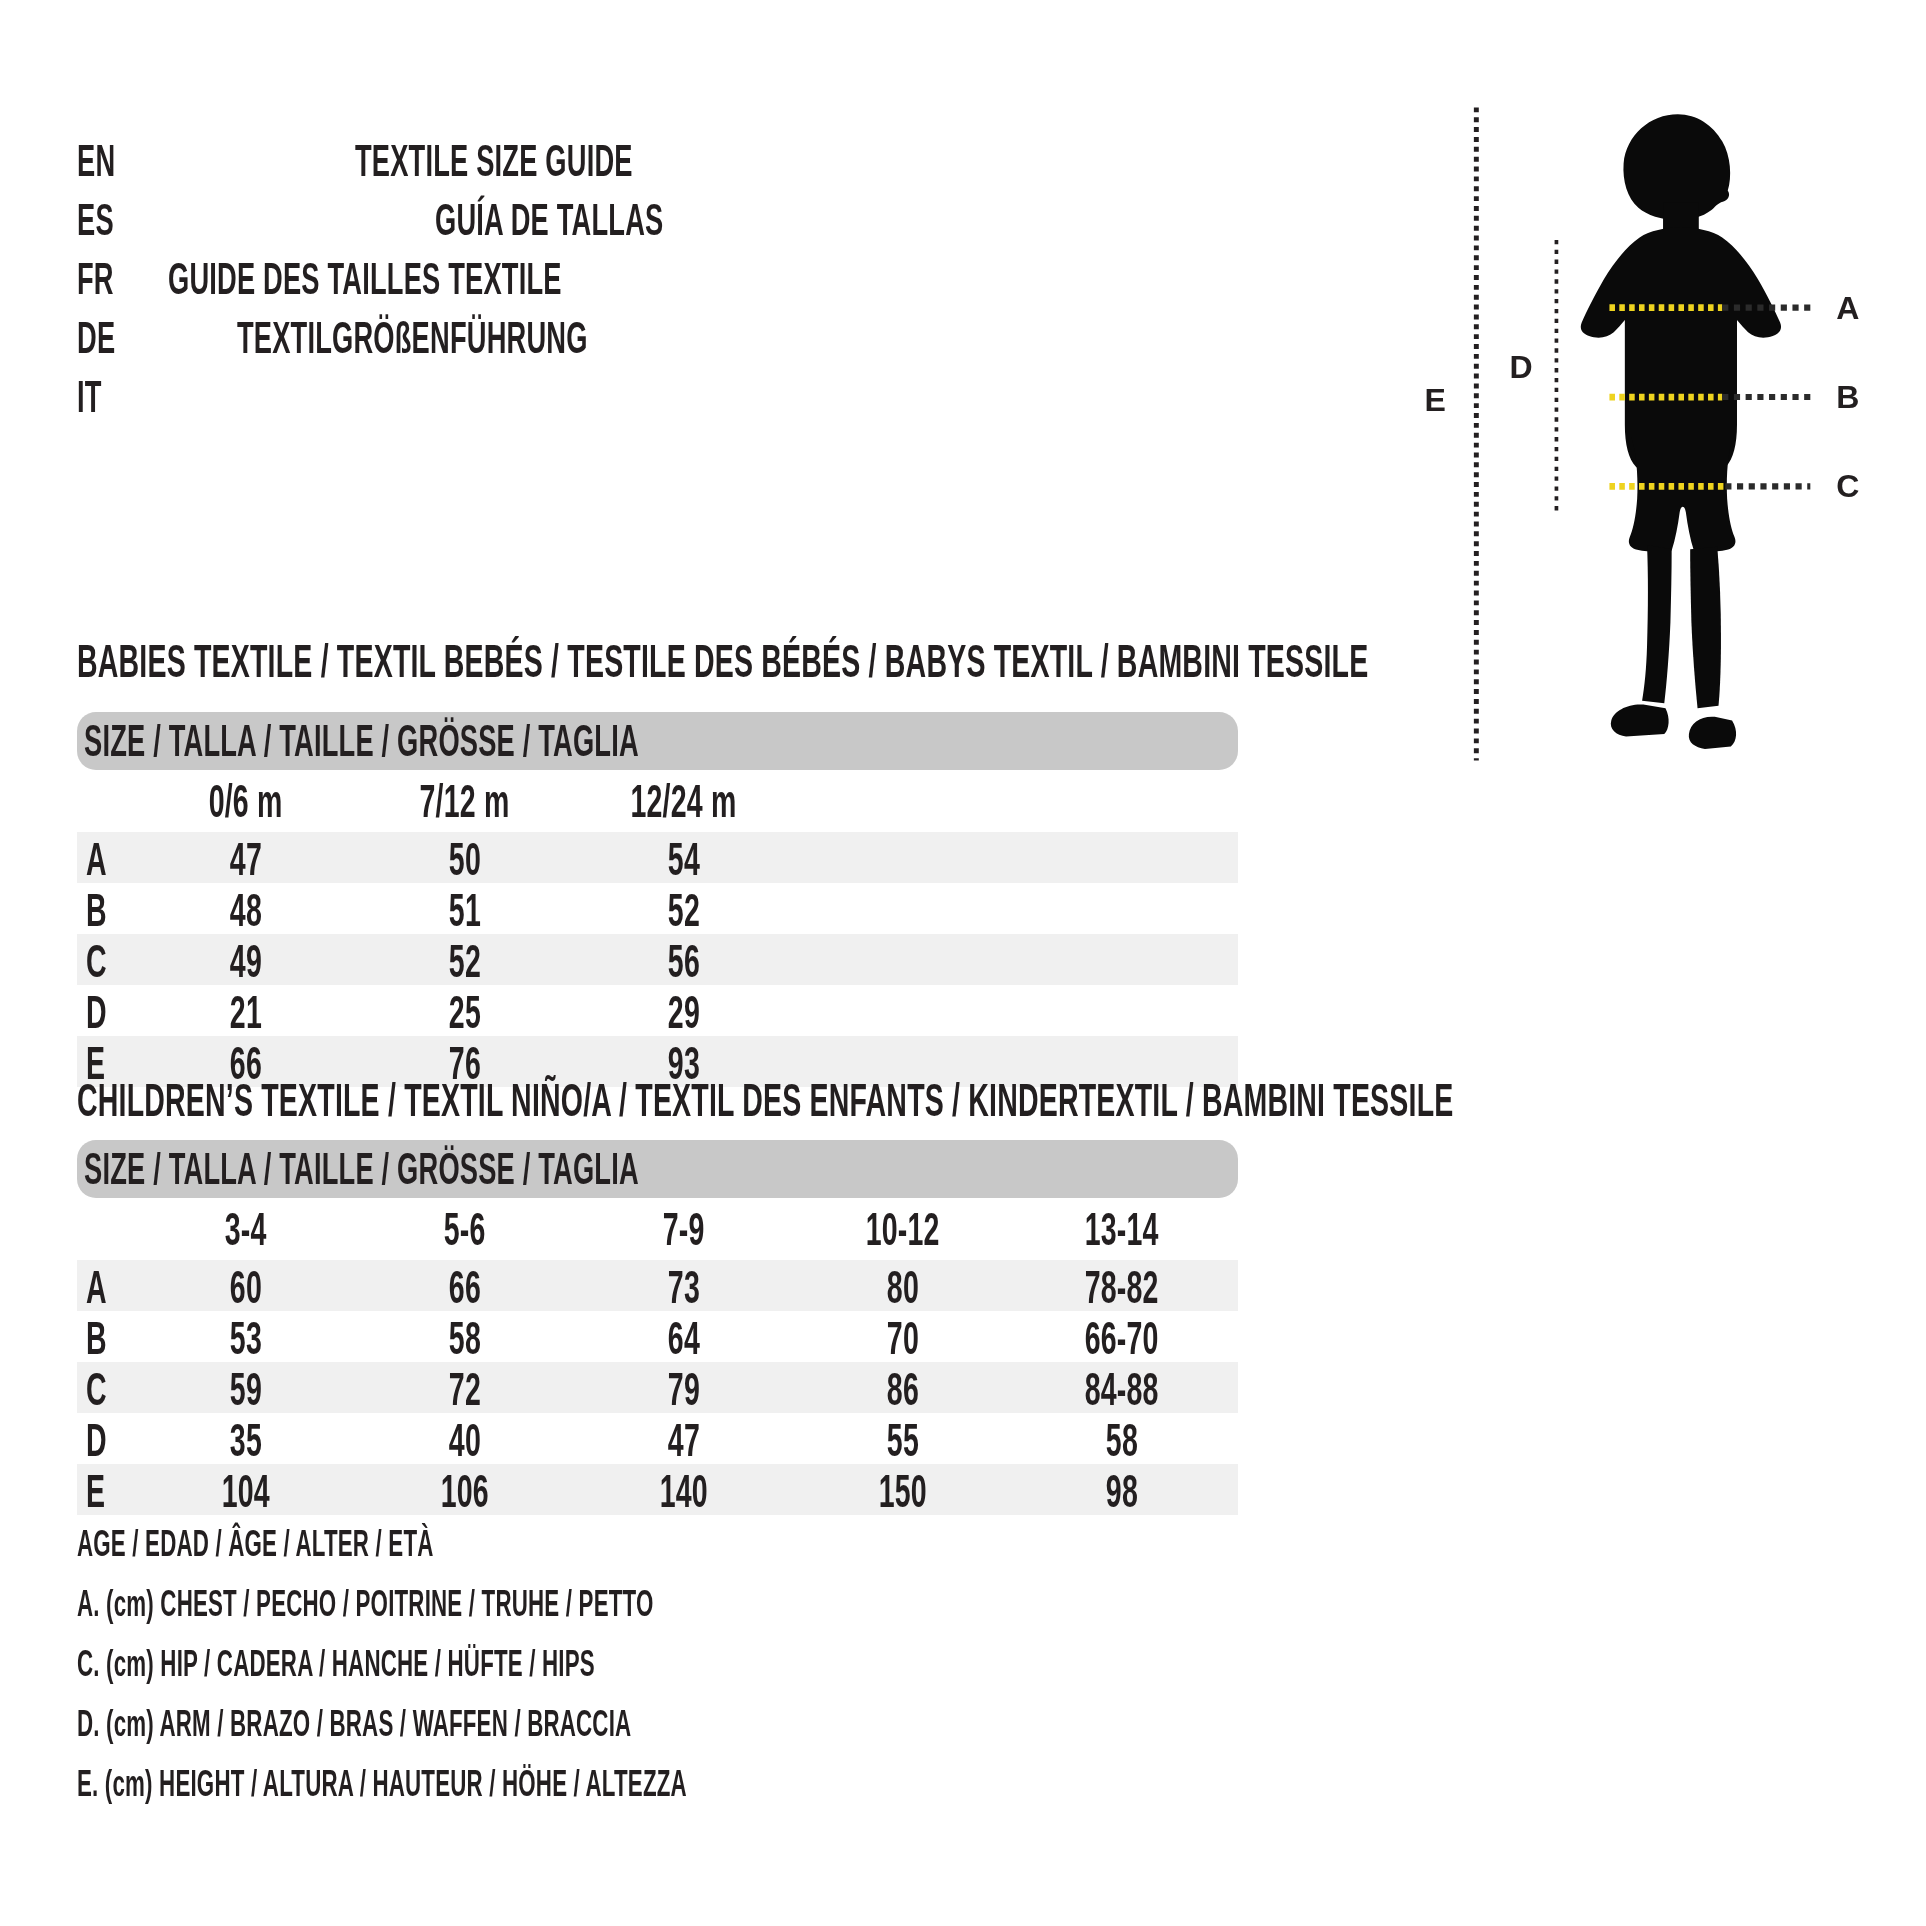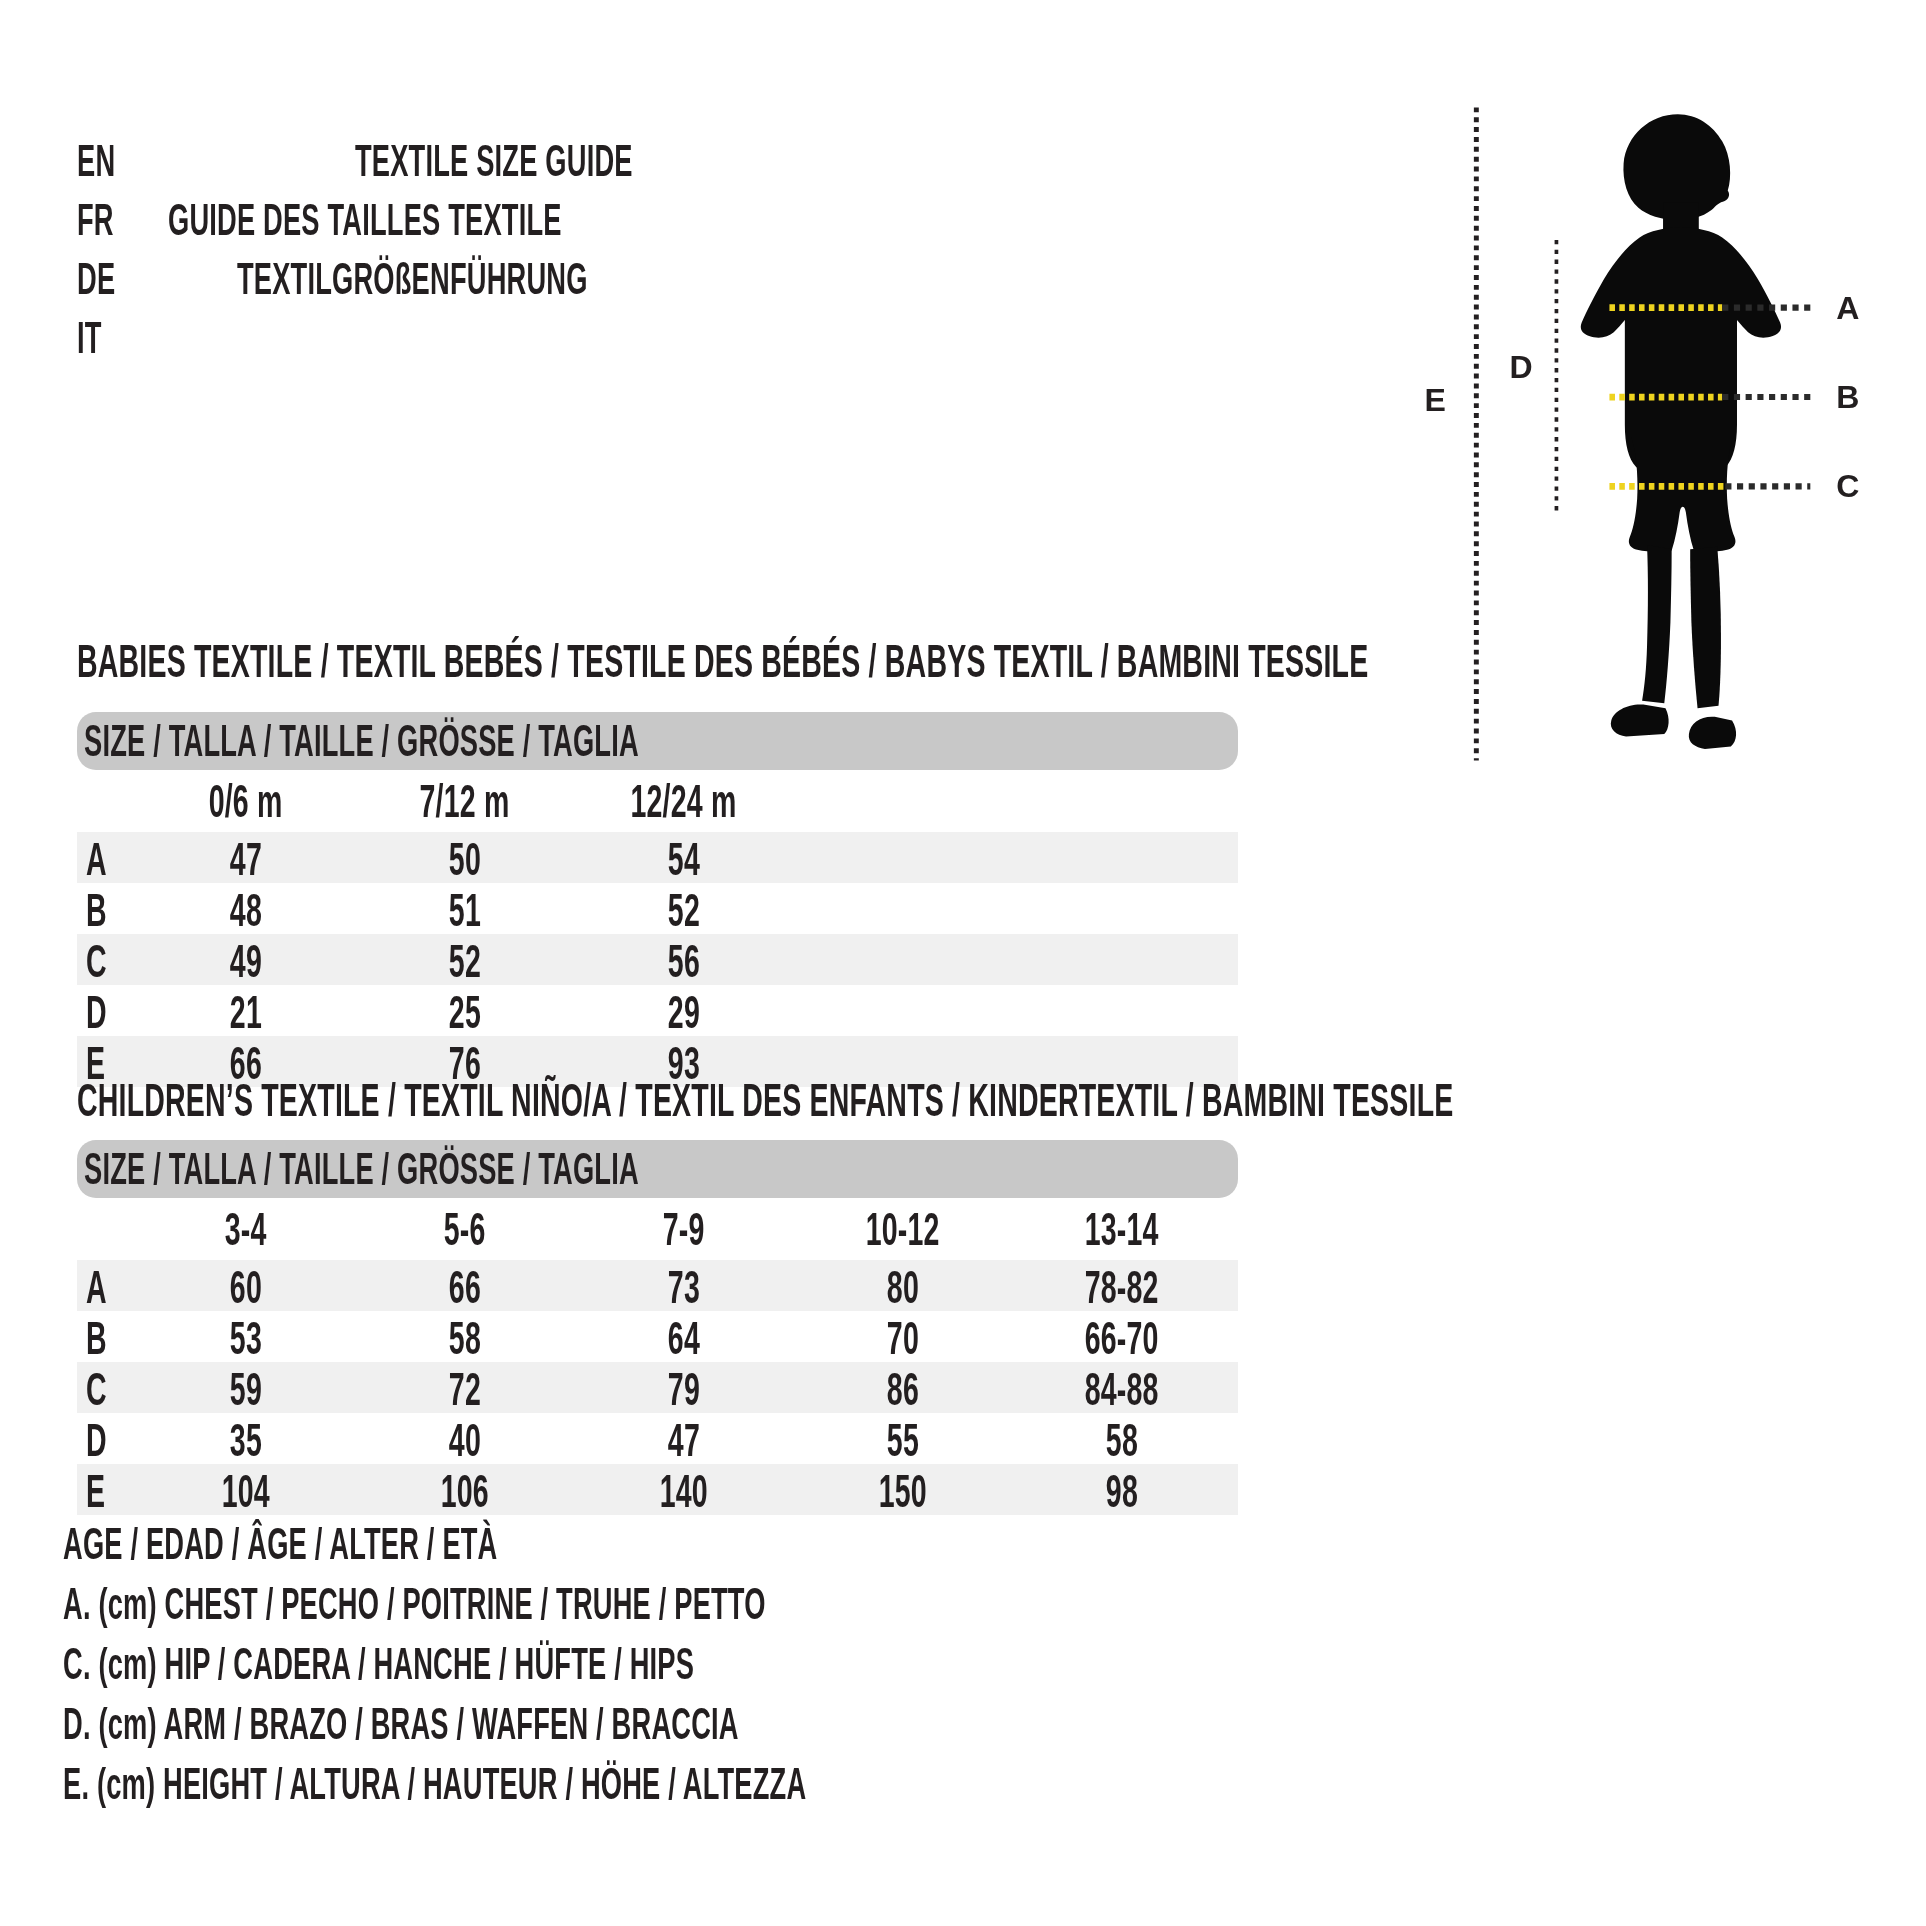--- a/index.html
+++ b/index.html
@@ -47,34 +47,38 @@
   .trow { display:grid; align-items:center; font-size:46px; }
   .table-babies .trow { grid-template-columns:59px repeat(3,219px) 1fr; }
   .table-children .trow { grid-template-columns:59px repeat(5,219px) 1fr; }
   .thead { height:62px; }
   .drow { height:51px; }
   .drow.alt { background:#f0f0f0; }
   .cell { text-align:center; }
   .cell.rlabel { text-align:left; padding-left:8.6px; }
 
   
-  .legend { position:absolute; left:63px; top:1514px; font-size:44px; }
+  .legend { position:absolute; left:77px; top:1514px; font-size:36px; }
   .legend-line { height:60px; display:flex; align-items:center; }
 
   
   .figure-wrap { position:absolute; left:1411px; top:92px; width:493px; height:684px; }
   .fig-label { font-family:"Liberation Sans", sans-serif; font-weight:bold; font-size:52px; }
 </style>
 </head>
 <body>
 
 <div class="lang-list">
   <div class="lang-row">
     <span class="lang-code"><span class="cond">EN</span></span>
     <span class="lang-title"><span class="cond">TEXTILE SIZE GUIDE</span></span>
+  </div>
+  <div class="lang-row">
+    <span class="lang-code"><span class="cond">ES</span></span>
+    <span class="lang-title"><span class="cond">GUÍA DE TALLAS</span></span>
   </div>
   <div class="lang-row">
     <span class="lang-code"><span class="cond">FR</span></span>
     <span class="lang-title"><span class="cond">GUIDE DES TAILLES TEXTILE</span></span>
   </div>
   <div class="lang-row">
     <span class="lang-code"><span class="cond">DE</span></span>
     <span class="lang-title"><span class="cond">TEXTILGRÖßENFÜHRUNG</span></span>
   </div>
   <div class="lang-row">

